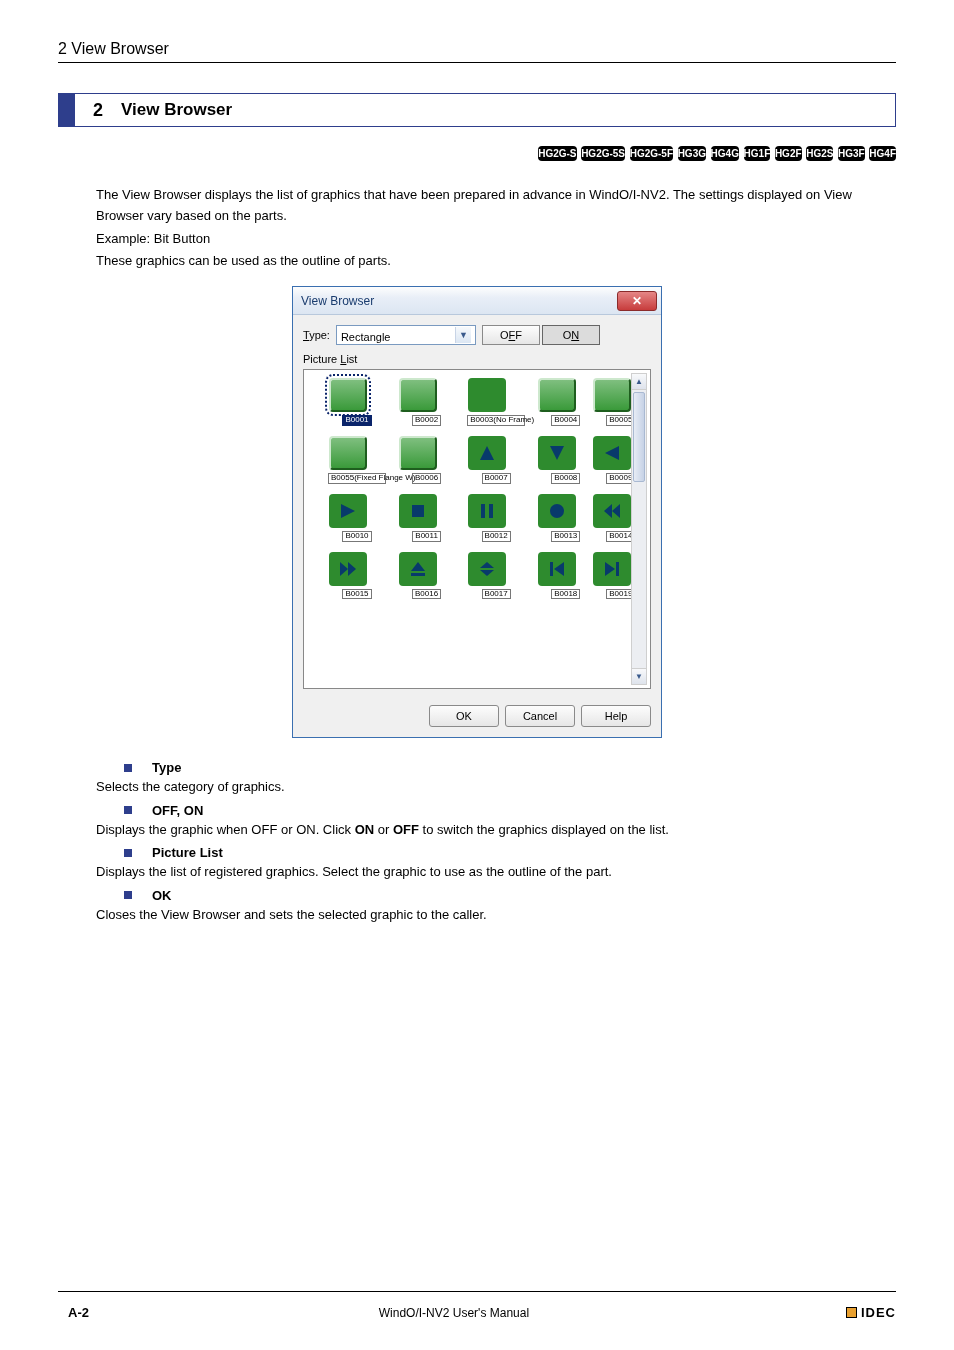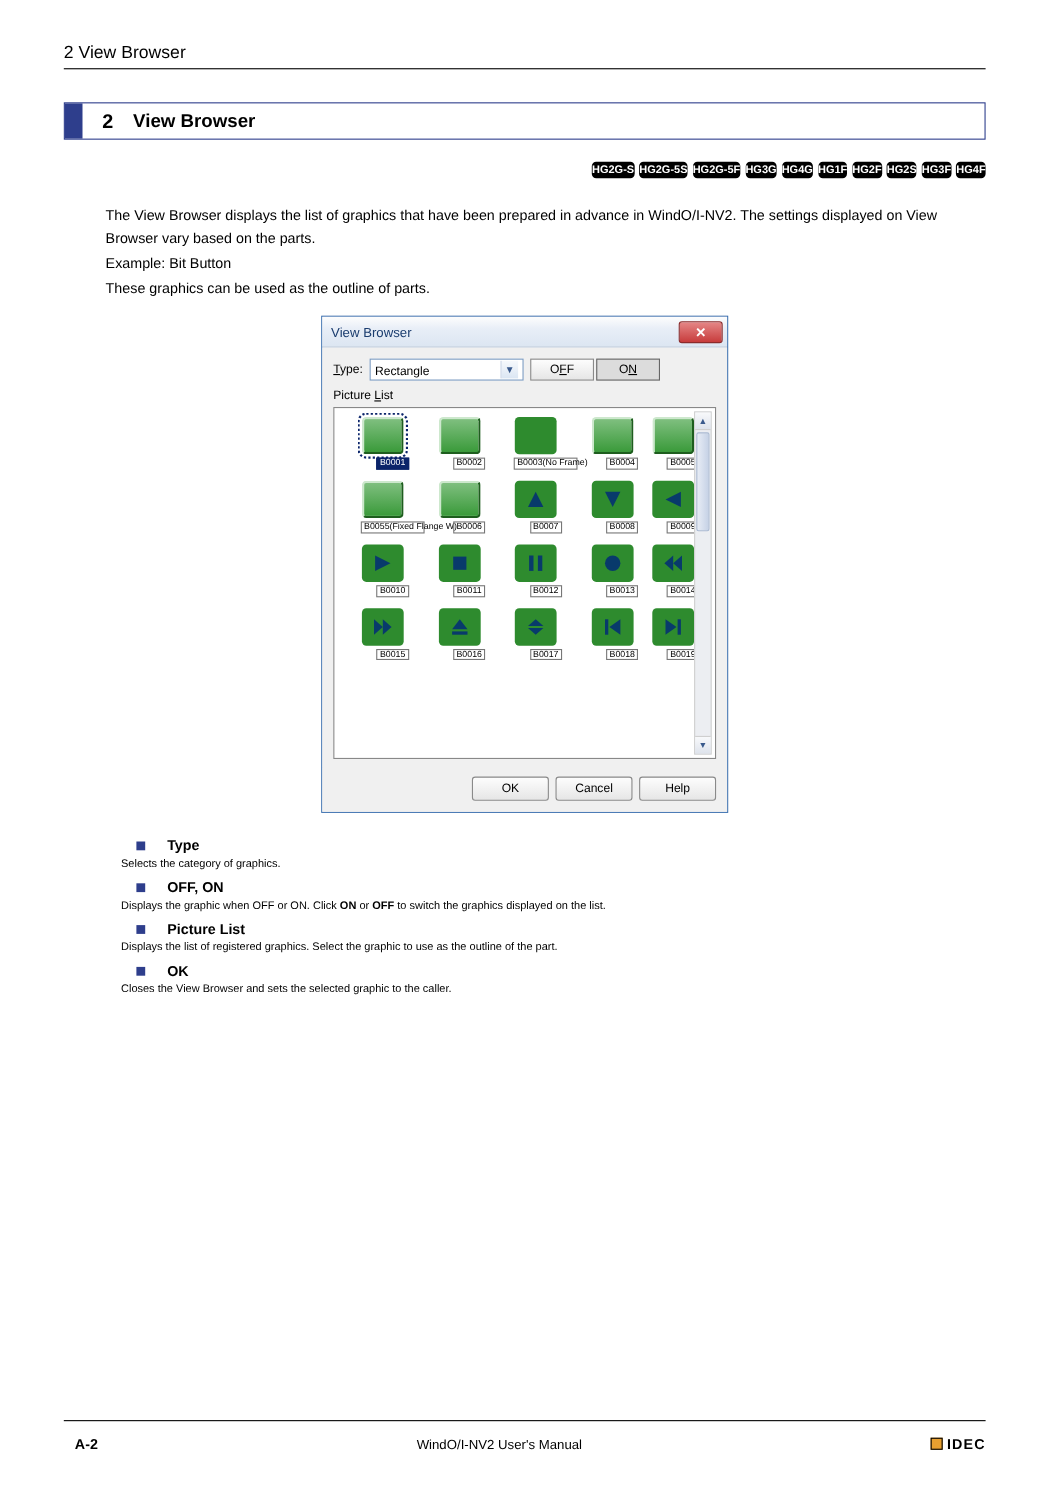--- a/index.html
+++ b/index.html
@@ -250,22 +250,22 @@
     gap: 20px;
     font-weight: bold;
     font-size: 13px;
     padding-left: 28px;
   }
   .bullet {
     width: 8px; height: 8px;
     background: #2e3e8c;
   }
   .desc-body {
-    margin-left: 14px;
-    font-size: 10px;
+    margin-left: 0;
+    font-size: 13px;
     line-height: 1.5;
     margin-top: 2px;
   }
   .bold { font-weight: bold; }
   
   .footer-rule {
     position: absolute;
     left: 58px; right: 58px;
     bottom: 58px;
     border-top: 1px solid #000;

